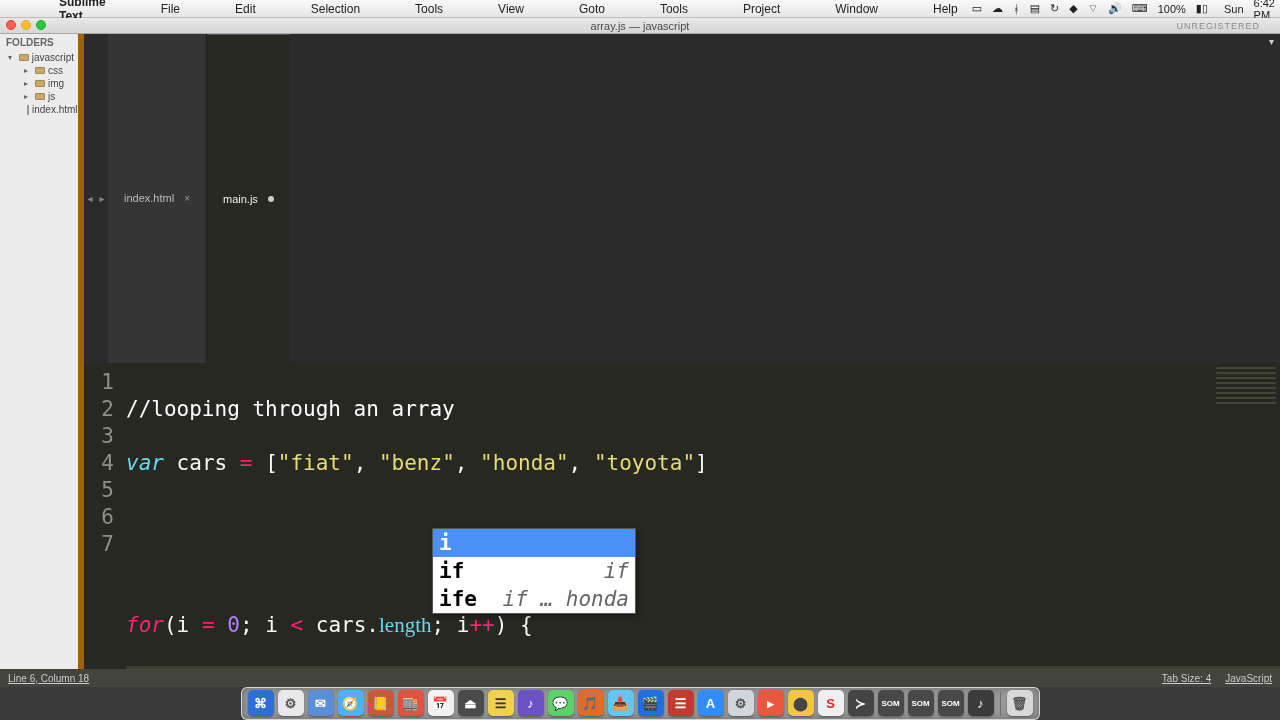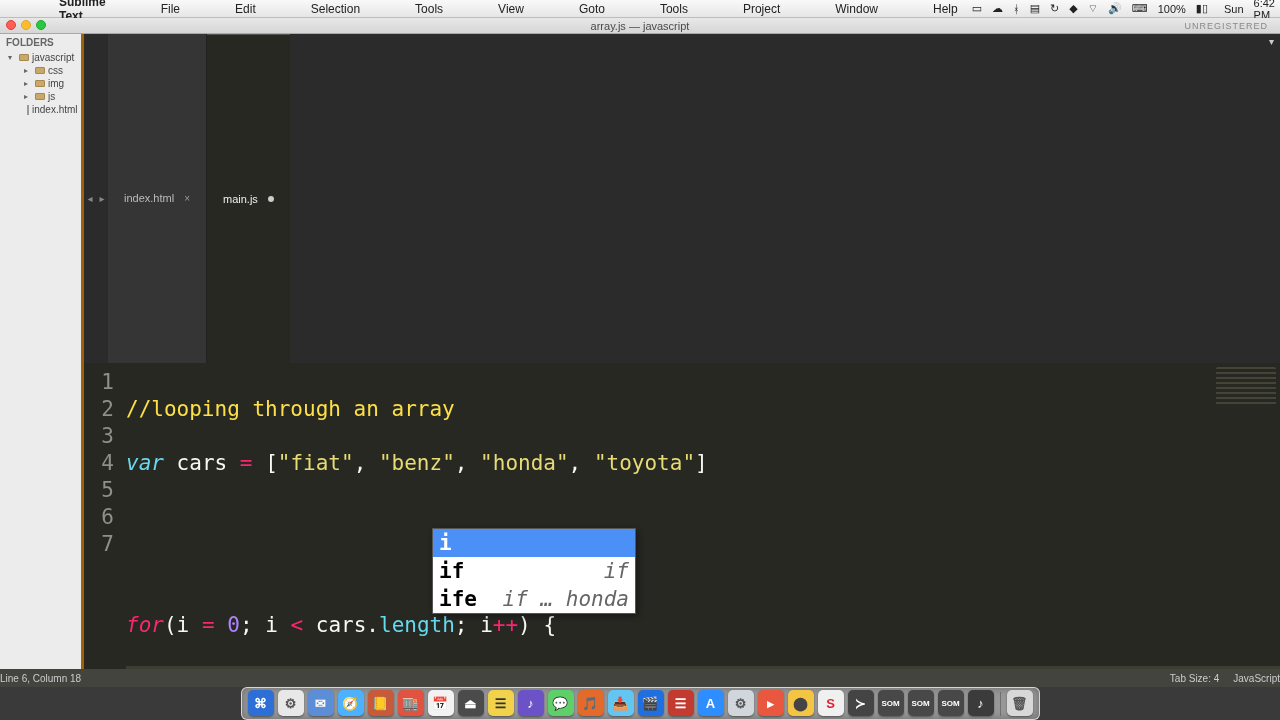--- a/index.html
+++ b/index.html
@@ -37,31 +37,31 @@
     border-bottom: 1px solid #a9a9a9;
     position: relative;
     display: flex; align-items: center; justify-content: center;
     font-size: 11px; color: #4a4a4a;
   }
   .traffic { position: absolute; left: 6px; top: 2px; display: flex; gap: 5px; }
   .traffic span { width: 10px; height: 10px; border-radius: 50%; display: inline-block; }
   .t-red { background:#ff5f57; border:1px solid #e33e32;}
   .t-yel { background:#ffbd2e; border:1px solid #e0a528;}
   .t-grn { background:#28c940; border:1px solid #1daa32;}
-  .registered { position:absolute; right:12px; font-size:9px; color:#888; letter-spacing:1px;}
+  .registered { position:absolute; right:20px; font-size:9px; color:#888; letter-spacing:1px;}
 
   
   .body-area { display: flex; height: calc(100% - 18px - 16px - 18px - 33px); }
 
   .sidebar {
     width: 84px;
     background: #ececec;
     color: #444;
     font-size: 10px;
-    border-right: 3px solid #a16207;
+    border-right: 6px solid #a16207;
     overflow-y:auto;
   }
   .sidebar .heading { padding: 3px 6px; font-weight:bold; color:#666; }
   .sidebar .tree-item { padding: 1px 4px 1px 14px; display:flex; align-items:center; gap:3px; }
   .sidebar .tree-item.depth1 { padding-left: 24px; }
   .tri { font-size:8px; color:#666; display:inline-block; width:8px;}
   .folder-ico { width:10px; height:7px; background:#c9a86b; border:1px solid #a8864d; border-radius:1px; display:inline-block;}
   .file-ico { width:8px; height:10px; background:#fff; border:1px solid #999; display:inline-block;}
 
   
@@ -90,26 +90,26 @@
     font-family: "Menlo","Consolas",monospace;
     font-size: 21px; line-height: 27px;
     position: relative;
     overflow:hidden;
   }
   .gutter { width: 42px; text-align:right; padding: 6px 12px 0 0; color:#8f908a; background:#272822;}
   .gutter .ln { height:27px;}
   .code { flex:1; padding: 6px 0 0 0; white-space: pre; color:#f8f8f2;}
   .codeline { height:27px; }
   .hl-line { background:#3e3d32;}
-  .cm { color:#fde047;}
+  .cm { color:#ffffff;}
   .kw { color:#f92672; font-style: italic;}
   .kw2 { color:#66d9ef; font-style: italic;}
   .num { color:#ae81ff;}
   .str { color:#e6db74;}
-  .fn { color:#66d9ef;}
+  .fn { color:#66d9ef;font-family:Liberation Serif, serif;}
   .op { color:#f92672;}
 
   
   .caret { display:inline-block; width:2px; height:22px; background:#f8f8f0; vertical-align:text-bottom; margin-left:-1px;}
 
   
   .minimap { position:absolute; top:4px; right:4px; width:60px; height:40px; opacity:.25;
     background: repeating-linear-gradient(#9b9b7b 0 2px, transparent 2px 5px); border-radius:2px;}
 
   
@@ -130,21 +130,22 @@
   .ac-right { font-style:italic; color:#666; }
   .ac-row.selected .ac-right { color:#e9f1ff;}
 
   
   .statusbar {
     height: 18px;
     background: #43443e;
     color:#ccc;
     display:flex; align-items:center;
     font-size:10px;
-    padding: 0 0;
+    padding: 0 8px;
+    text-decoration: underline;
   }
   .statusbar .spacer { flex:1; }
   .statusbar .seg { margin-left: 14px;}
 
   
   .dock-wrap {
     position:absolute; left:0; right:0; bottom:0; height:33px;
     display:flex; justify-content:center; align-items:flex-end;
     pointer-events:none;
   }

